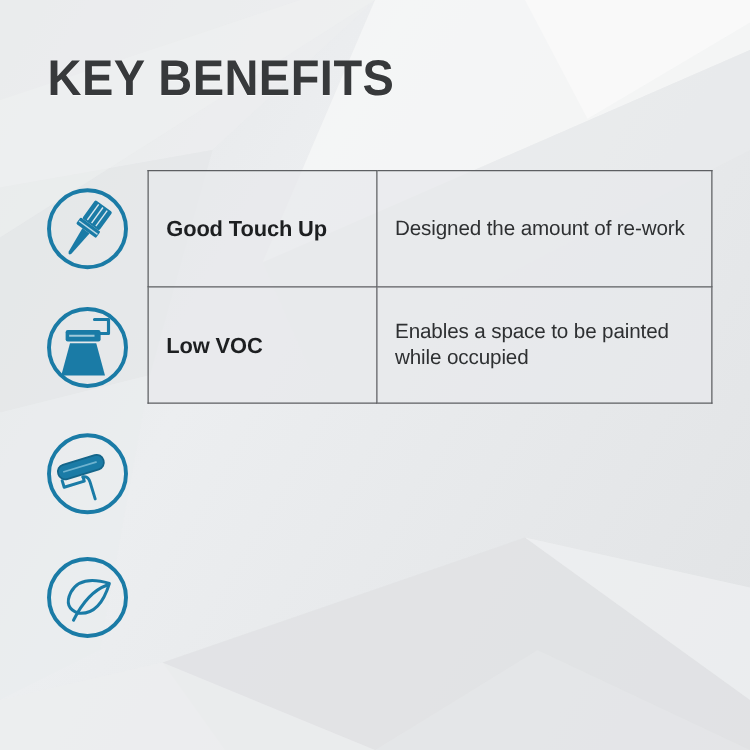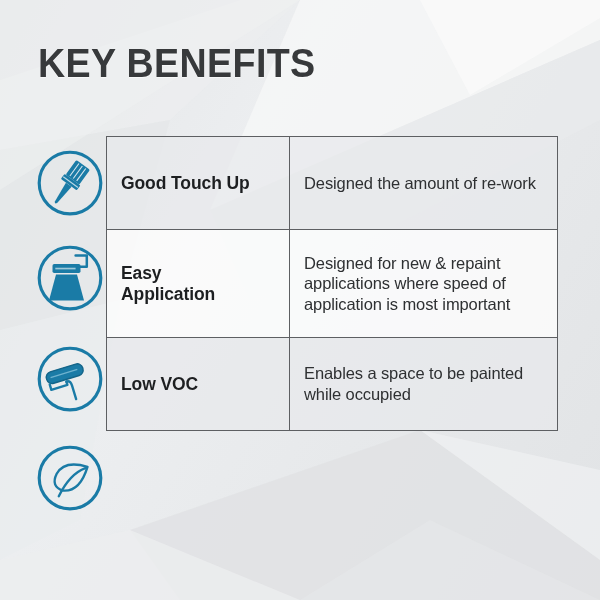--- a/index.html
+++ b/index.html
@@ -64,21 +64,21 @@
     justify-content: center;
   }
   .icon-circle {
     width: 70px;
     height: 70px;
   }
 
   
   #benefits-table {
     position: absolute;
-    left: 106px;
+    left: 118px;
     top: 136px;
     width: 452px;
     border-collapse: collapse;
     table-layout: fixed;
   }
   #benefits-table td {
     border: 1px solid #5d5f62;
     padding: 0 14px;
     vertical-align: middle;
     background: rgba(232, 233, 235, 0.72);
@@ -190,31 +190,20 @@
       <tr>
         <td class="col-label" style="height:92px;">
           <span class="l">Good Touch Up</span>
         </td>
         <td class="col-desc">
           <span class="l">Designed the amount of re-work</span>
         </td>
       </tr>
 
 
-      <tr class="light">
-        <td class="col-label" style="height:107px;">
-          <span class="l">Easy</span>
-          <span class="l">Application</span>
-        </td>
-        <td class="col-desc">
-          <span class="l">Designed for new &amp; repaint</span>
-          <span class="l">applications where speed of</span>
-          <span class="l">application is most important</span>
-        </td>
-      </tr>
 
       <tr>
         <td class="col-label" style="height:92px;">
           <span class="l">Low VOC</span>
         </td>
         <td class="col-desc">
           <span class="l">Enables a space to be painted</span>
           <span class="l">while occupied</span>
         </td>
       </tr>

